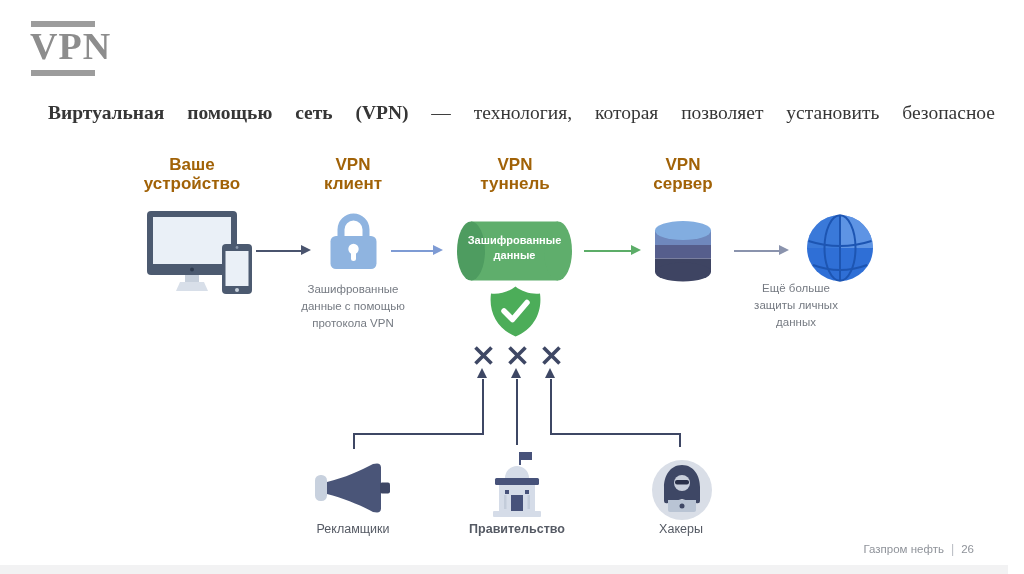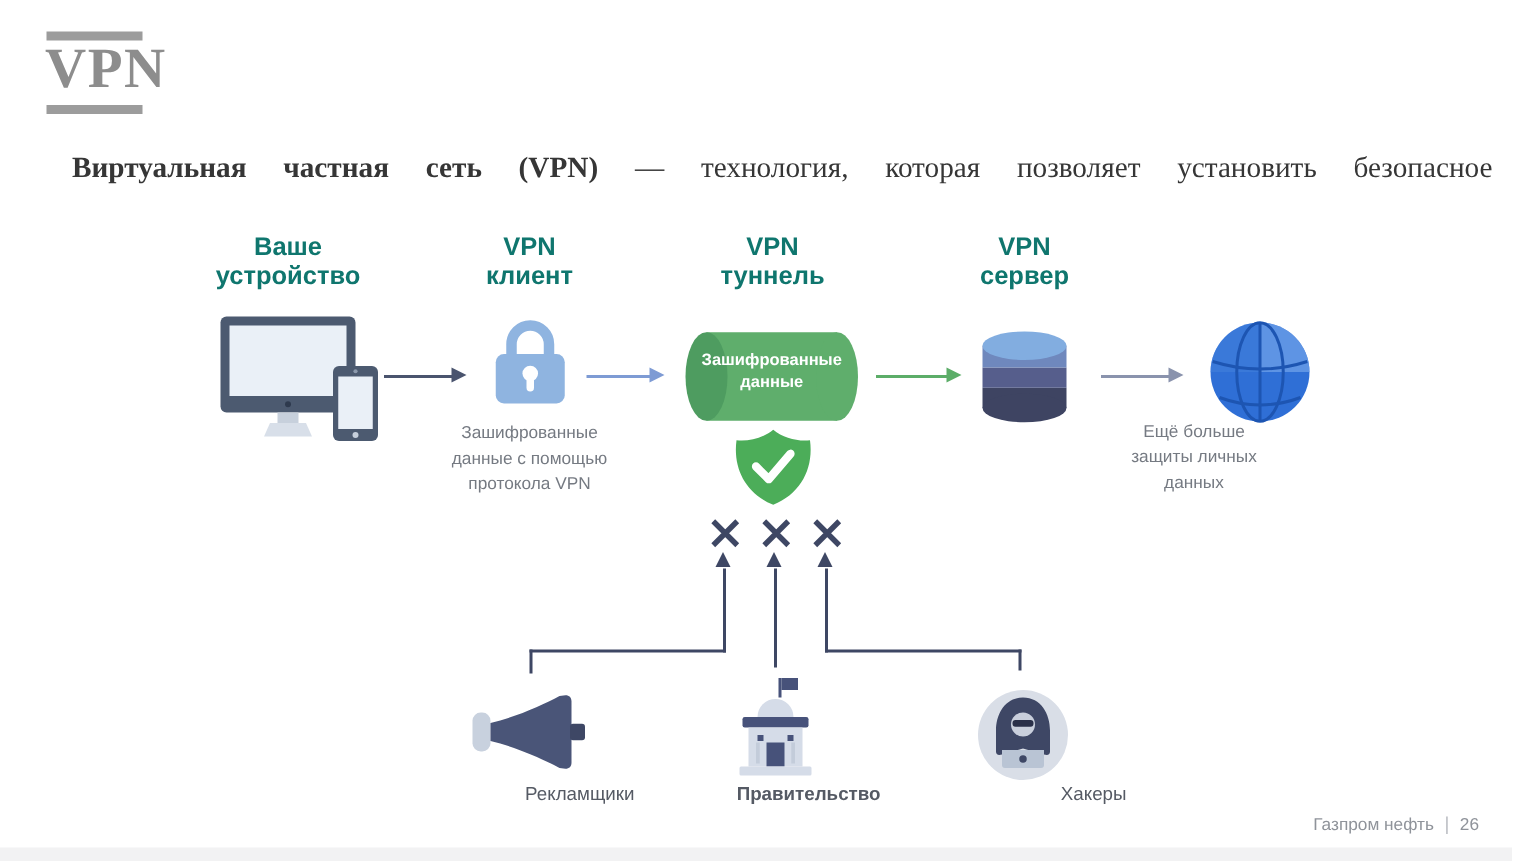--- a/index.html
+++ b/index.html
@@ -13,58 +13,58 @@
              font-weight:bold;font-size:38px;color:#8d8d8d;letter-spacing:1px;}
 
   
   .definition{position:absolute;left:48px;top:100px;width:947px;
               font-family:"Liberation Serif",serif;font-size:19.5px;color:#363636;line-height:26px;}
   .def-line1{text-align:justify;text-align-last:justify;}
   .def-line2{margin-left:25px;}
 
   
   .hdr{position:absolute;top:155px;width:140px;text-align:center;font-weight:bold;
-       font-size:17px;line-height:19px;color:#0f766e;white-space:pre-line;}
+       font-size:17px;line-height:19px;color:#a16207;white-space:pre-line;}
 
   
   .cap{position:absolute;width:140px;text-align:center;font-size:11.5px;line-height:17px;
        color:#757a82;white-space:pre-line;}
 
   .tunnel-text{position:absolute;left:456px;top:233px;width:117px;text-align:center;
                font-size:11px;line-height:14.5px;font-weight:bold;color:#ffffff;white-space:pre-line;}
 
   
   .hline{position:absolute;height:2.4px;top:250px;}
   .head-right{position:absolute;top:245px;width:0;height:0;
               border-top:5.5px solid transparent;border-bottom:5.5px solid transparent;}
   
   .vline{position:absolute;width:2px;background:#3e4764;}
   .hline2{position:absolute;height:2px;background:#3e4764;top:433px;}
   .head-up{position:absolute;width:0;height:0;border-left:5.5px solid transparent;
            border-right:5.5px solid transparent;border-bottom:10px solid #3e4764;top:368px;}
 
-  .threat-label{position:absolute;top:522px;width:140px;text-align:right;
+  .threat-label{position:absolute;top:522px;width:140px;text-align:center;
                 font-size:12.5px;color:#555a64;}
 
   
-  .footer{position:absolute;top:542px;right:22px;font-size:11.5px;color:#8f939a;}
+  .footer{position:absolute;top:542px;right:34px;font-size:11.5px;color:#8f939a;}
   .footer .sep{color:#b9bcc2;padding:0 7px;font-size:12.5px;}
   .bottom-strip{position:absolute;left:0;bottom:0;width:100%;height:9px;background:#f2f2f3;}
 </style>
 </head>
 <body>
 
 <div class="slide">
 
   <div class="logo-bar" style="top:21px;"></div>
   <div class="logo-text">VPN</div>
   <div class="logo-bar" style="top:70px;"></div>
 
   <div class="definition">
-    <div class="def-line1"><b>Виртуальная частная сеть (VPN)</b> <span>— технология, которая позволяет установить безопасное</span></div>
+    <div class="def-line1"><b>Виртуальная помощью сеть (VPN)</b> <span>— технология, которая позволяет установить безопасное</span></div>
   </div>
 
   <div class="hdr" style="left:122px;">Ваше
 устройство</div>
   <div class="hdr" style="left:283px;">VPN
 клиент</div>
   <div class="hdr" style="left:445px;">VPN
 туннель</div>
   <div class="hdr" style="left:613px;">VPN
 сервер</div>

